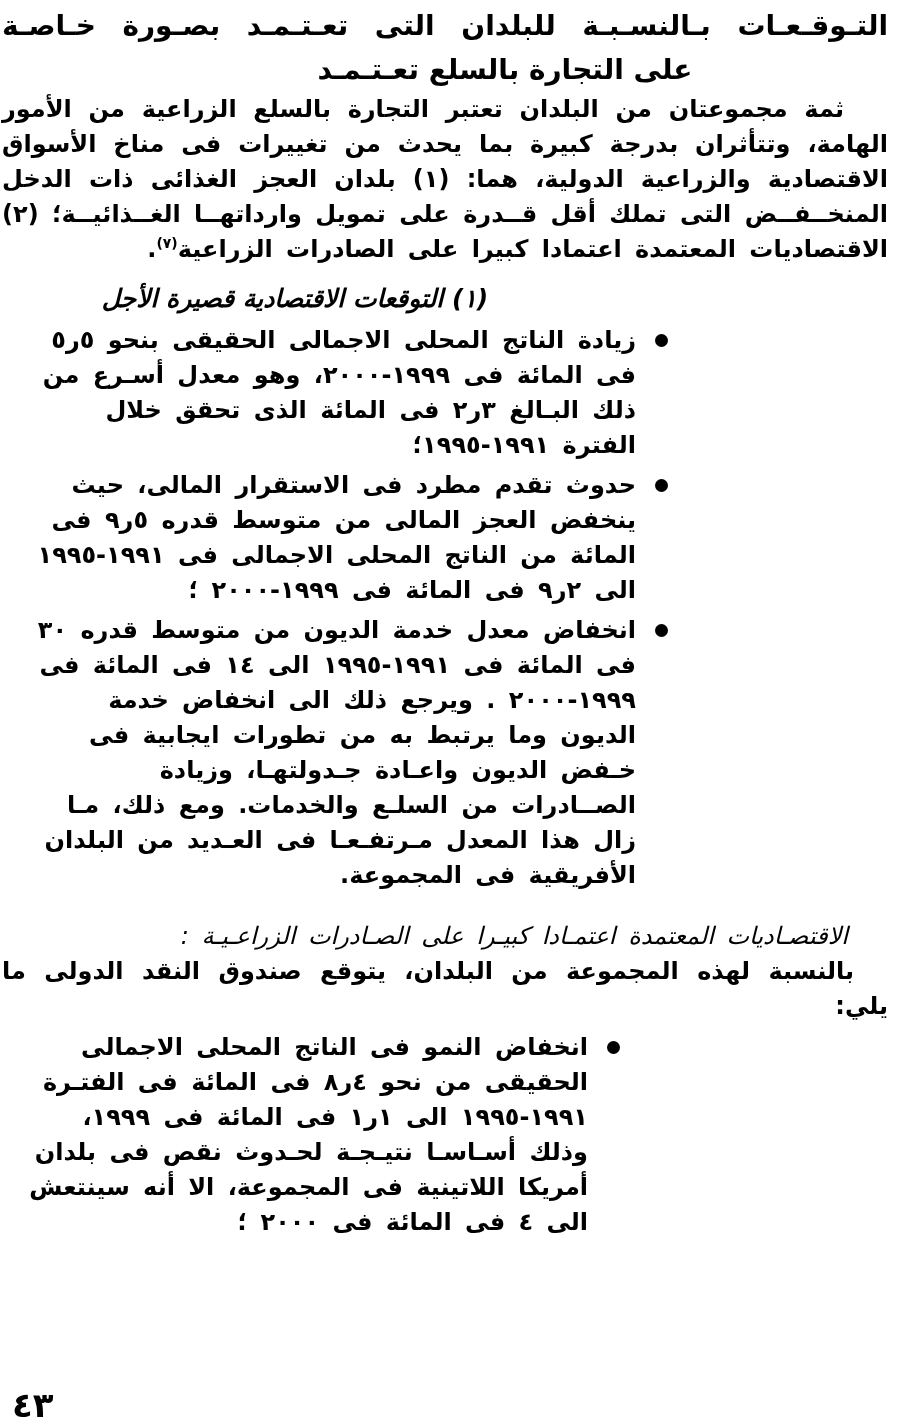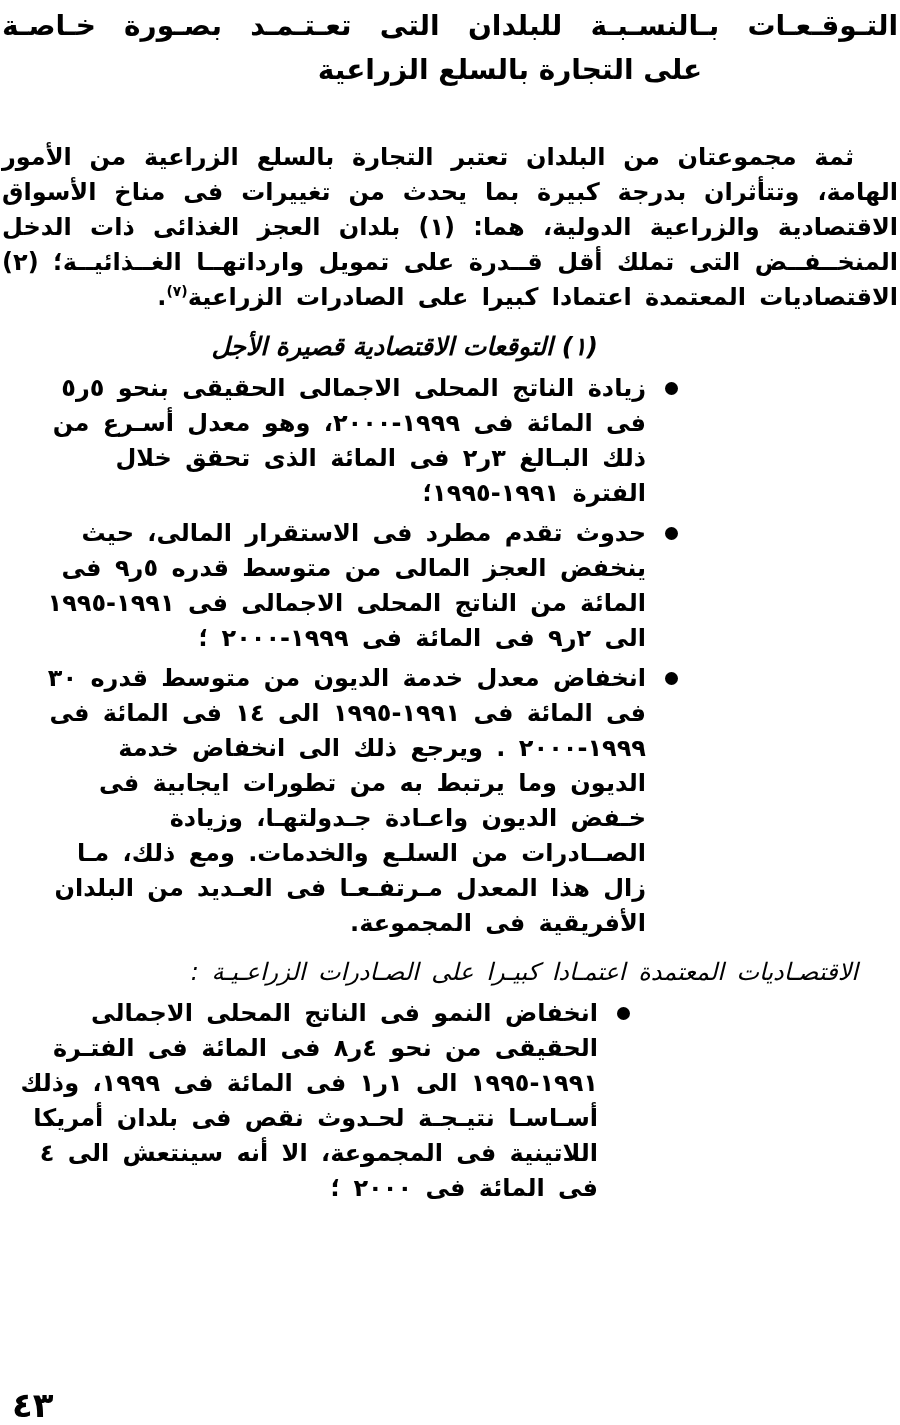--- a/index.html
+++ b/index.html
@@ -13,21 +13,21 @@
     overflow: hidden;
     font-family: "DejaVu Sans", sans-serif;
     color: #000000;
   }
   .page {
     position: relative;
     direction: rtl;
     width: 900px;
     height: 1425px;
     box-sizing: border-box;
-    padding: 4px 2px 0 2px;
+    padding: 4px 12px 0 2px;
     background: #ffffff;
   }
   
   .title-line1 {
     font-size: 28px;
     font-weight: bold;
     line-height: 44px;
     text-align: justify;
     text-align-last: justify;
     white-space: nowrap;
@@ -39,47 +39,47 @@
     text-align: center;
     margin-left: 120px; 
   }
   
   .para {
     font-size: 24px;
     font-weight: bold;
     line-height: 35px;
     text-align: justify;
     word-spacing: 5px;
-    margin-top: 48px;
   }
   .indent { text-indent: 44px; }
   .sup {
     font-size: 14px;
     vertical-align: super;
     line-height: 0;
   }
   
   .h1 {
     font-size: 25px;
     font-weight: bold;
     font-style: italic;
     line-height: 36px;
     margin: 14px 300px 2px 0;
     white-space: nowrap;
+    text-align: center;
   }
   .lead-italic {
     font-style: italic;
     font-weight: normal;
   }
   .h2 {
     font-size: 24px;
     font-weight: normal;
     font-style: italic;
     line-height: 35px;
-    margin-top: 14px;
+    margin-top: 26px;
     text-indent: 40px;
     text-align: justify;
     word-spacing: 5px;
   }
   
   .list {
     margin-top: 6px;
   }
   .list1 { margin-right: 252px; margin-left: 30px; }
   .list2 { margin-right: 300px; margin-left: 14px; }
@@ -105,21 +105,21 @@
     font-weight: bold;
     direction: ltr;
   }
 </style>
 </head>
 <body>
 
 <div class="page">
 
   <div class="title-line1">التـوقـعـات بـالنسـبـة للبلدان التى تعـتـمـد بصـورة خـاصـة</div>
-  <div class="title-line2">على التجارة بالسلع الزراعية</div>
+  <div class="title-line2">على التجارة بالسلع تعـتـمـد</div>
 
   <div class="para indent">
     <span>ثمة مجموعتان من البلدان تعتبر التجارة بالسلع الزراعية من الأمور الهامة، وتتأثران بدرجة كبيرة بما يحدث من تغييرات فى مناخ الأسواق الاقتصادية والزراعية الدولية، هما: (١) بلدان العجز الغذائى ذات الدخل المنخــفــض التى تملك أقل قــدرة على تمويل وارداتهــا الغــذائيــة؛ (٢) الاقتصاديات المعتمدة اعتمادا كبيرا على الصادرات الزراعية</span><span class="sup">(٧)</span><span>.</span>
   </div>
 
 
   <div class="h1">(١) التوقعات الاقتصادية قصيرة الأجل</div>
 
 
   <div class="list list1">
@@ -132,20 +132,21 @@
       <span class="para">حدوث تقدم مطرد فى الاستقرار المالى، حيث ينخفض العجز المالى من متوسط قدره ⁦٥ر٩⁩ فى المائة من الناتج المحلى الاجمالى فى ١٩٩١-١٩٩٥ الى ⁦٢ر٩⁩ فى المائة فى ١٩٩٩-٢٠٠٠ ؛</span>
     </div>
     <div class="li">
       <span class="dot"></span>
       <span class="para">انخفاض معدل خدمة الديون من متوسط قدره ٣٠ فى المائة فى ١٩٩١-١٩٩٥ الى ١٤ فى المائة فى ١٩٩٩-٢٠٠٠ . ويرجع ذلك الى انخفاض خدمة الديون وما يرتبط به من تطورات ايجابية فى خـفض الديون واعـادة جـدولتهـا، وزيادة الصــادرات من السلـع والخدمات. ومع ذلك، مـا زال هذا المعدل مـرتفـعـا فى العـديد من البلدان الأفريقية فى المجموعة.</span>
     </div>
   </div>
 
   <div class="h2">الاقتصـاديات المعتمدة اعتمـادا كبيـرا على الصـادرات الزراعـيـة :</div>
 
+  <div class="para" style="text-indent:34px;">بالنسبة لهذه المجموعة من البلدان، يتوقع صندوق النقد الدولى ما يلي:</div>
 
   <div class="list list2">
     <div class="li">
       <span class="dot"></span>
       <span class="para">انخفاض النمو فى الناتج المحلى الاجمالى الحقيقى من نحو ⁦٤ر٨⁩ فى المائة فى الفتـرة ١٩٩١-١٩٩٥ الى ⁦١ر١⁩ فى المائة فى ١٩٩٩، وذلك أسـاسـا نتيـجـة لحـدوث نقص فى بلدان أمريكا اللاتينية فى المجموعة، الا أنه سينتعش الى ٤ فى المائة فى ٢٠٠٠ ؛</span>
     </div>
 
   </div>
 
   <div class="page-number">٤٣</div>

